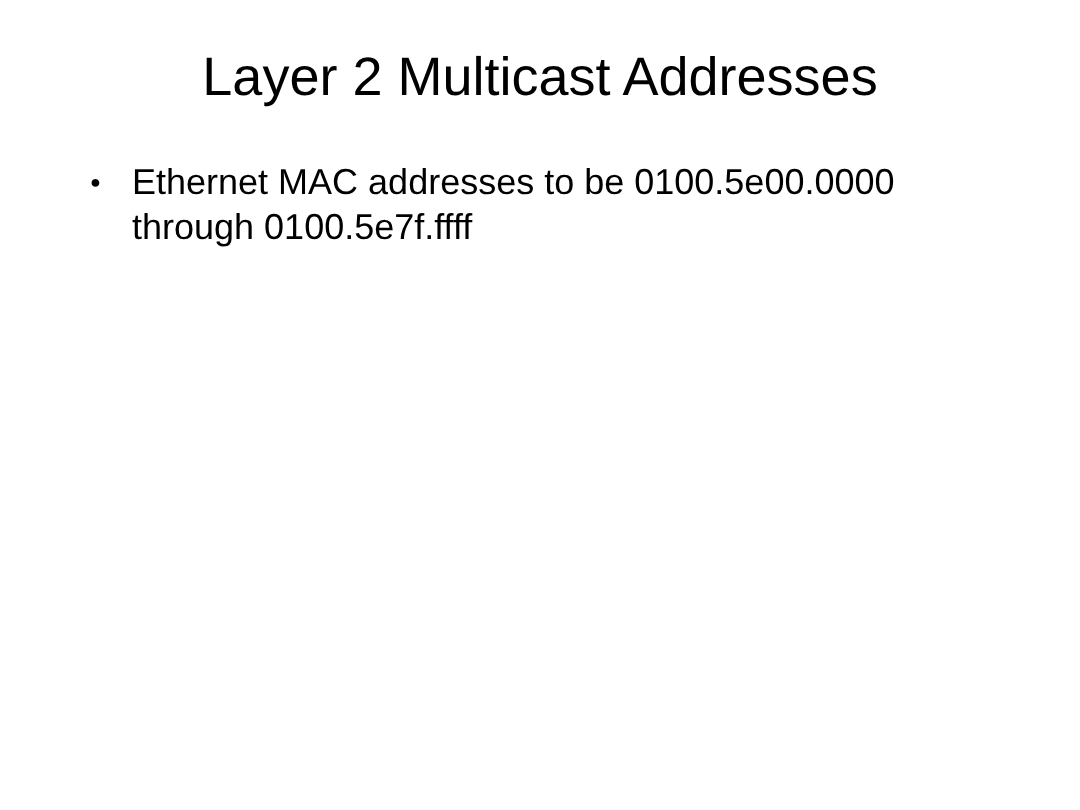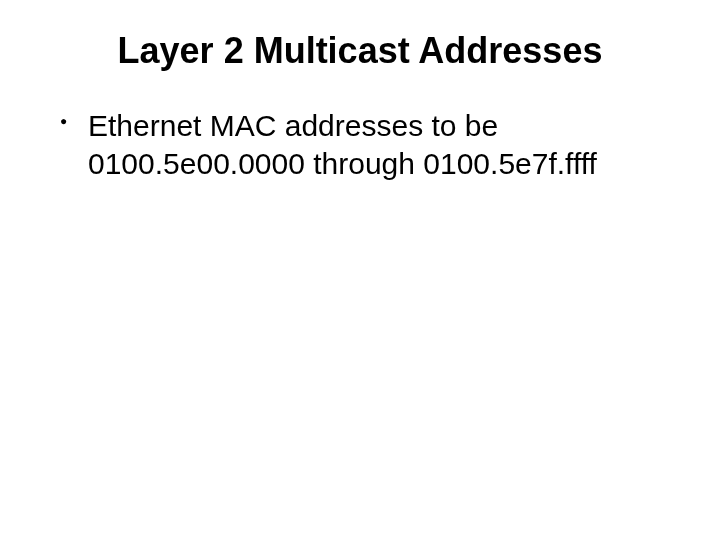--- a/index.html
+++ b/index.html
@@ -10,32 +10,32 @@
     body {
       width: 720px;
       height: 540px;
       background: #ffffff;
       font-family: Arial, Helvetica, sans-serif;
       color: #000000;
       padding: 30px 40px;
     }
     .title {
       font-size: 36px;
-      font-weight: bold;
+      font-weight: normal;
       text-align: center;
       margin-bottom: 35px;
       color: #000000;
     }
     .bullet-list {
       list-style: none;
       padding-left: 20px;
     }
     .bullet-item {
       position: relative;
-      font-size: 30px;
+      font-size: 24px;
       line-height: 1.25;
       margin-bottom: 18px;
       padding-left: 28px;
       color: #000000;
     }
     .bullet-item::before {
       content: "●";
       position: absolute;
       left: 0;
       top: 7px;

